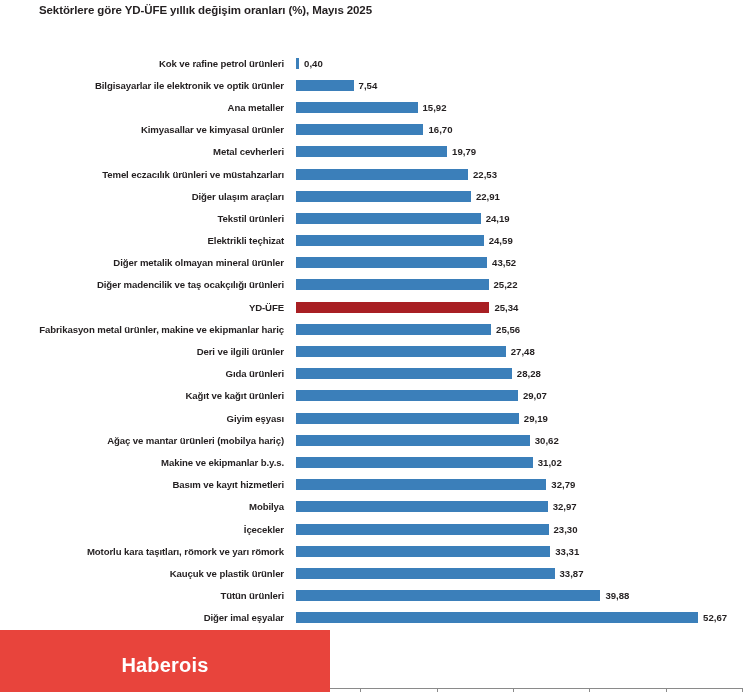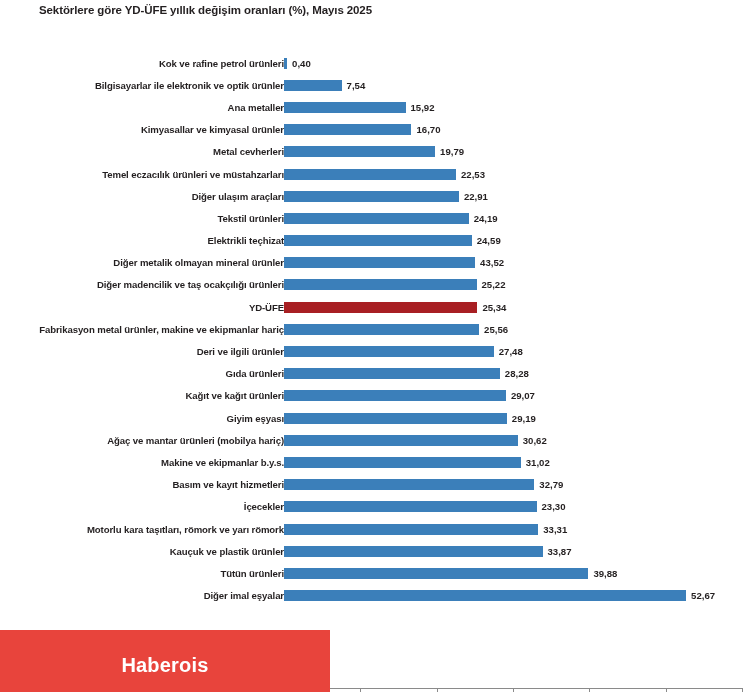--- a/index.html
+++ b/index.html
@@ -44,21 +44,21 @@
     width: 420px;
     text-align: right;
     font-size: 9.6px;
     font-weight: bold;
     color: #231f20;
     white-space: nowrap;
     letter-spacing: -0.1px;
   }
   .bar-wrap {
     position: absolute;
-    left: 284px;
+    left: 296px;
     height: 100%;
     display: flex;
     align-items: center;
   }
   .bar {
     height: 11px;
     background: #3b7fba;
     display: block;
   }
   .bar.highlight {
@@ -256,20 +256,27 @@
       <div class="bar-wrap">
         <div class="bar" style="width: 236.786px;"></div>
         <span class="val-label">31,02</span>
       </div>
     </div>
     <div class="row">
       <div class="cat-label">Basım ve kayıt hizmetleri</div>
       <div class="bar-wrap">
         <div class="bar" style="width: 250.297px;"></div>
         <span class="val-label">32,79</span>
+      </div>
+    </div>
+    <div class="row">
+      <div class="cat-label">Mobilya</div>
+      <div class="bar-wrap">
+        <div class="bar" style="width: 251.671px;"></div>
+        <span class="val-label">32,97</span>
       </div>
     </div>
     <div class="row">
       <div class="cat-label">İçecekler</div>
       <div class="bar-wrap">
         <div class="bar" style="width: 252.511px;"></div>
         <span class="val-label">23,30</span>
       </div>
     </div>
     <div class="row">

